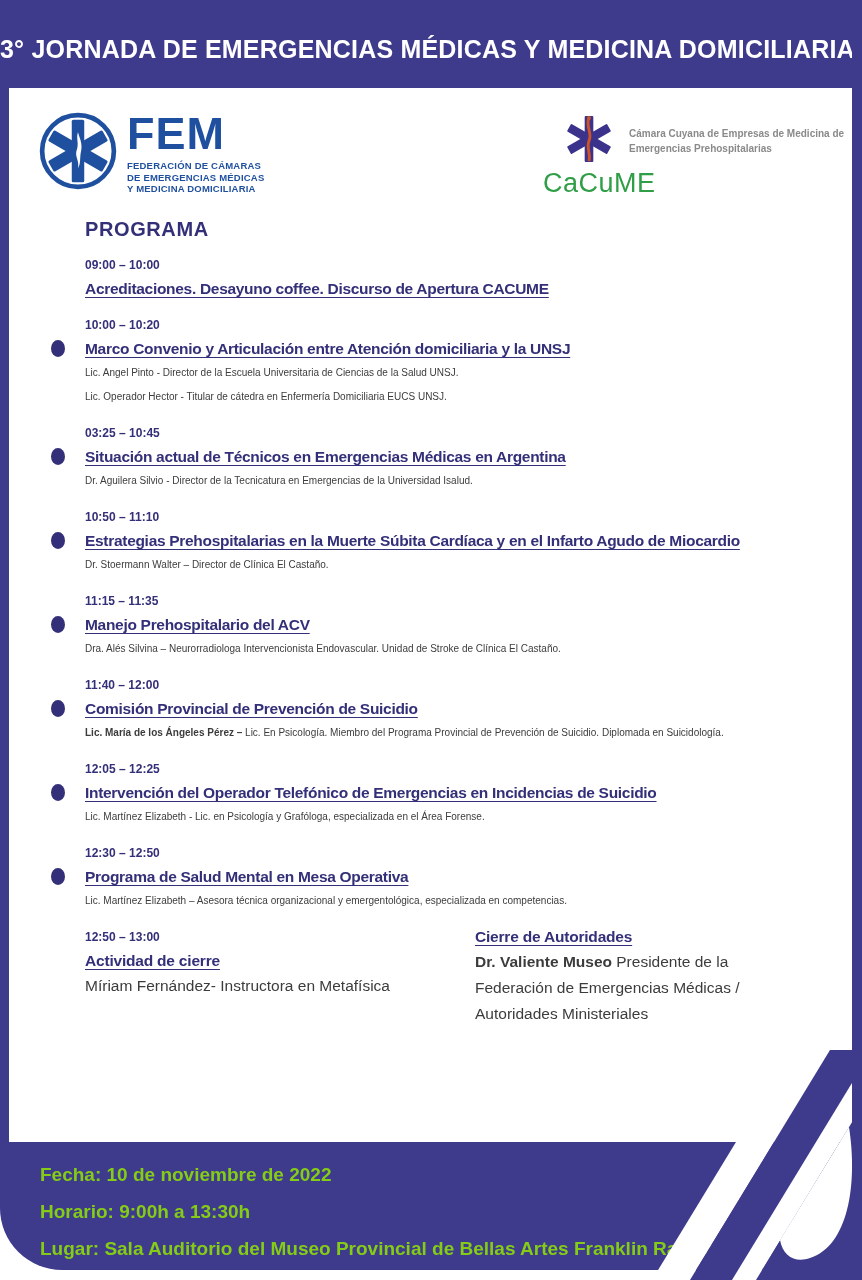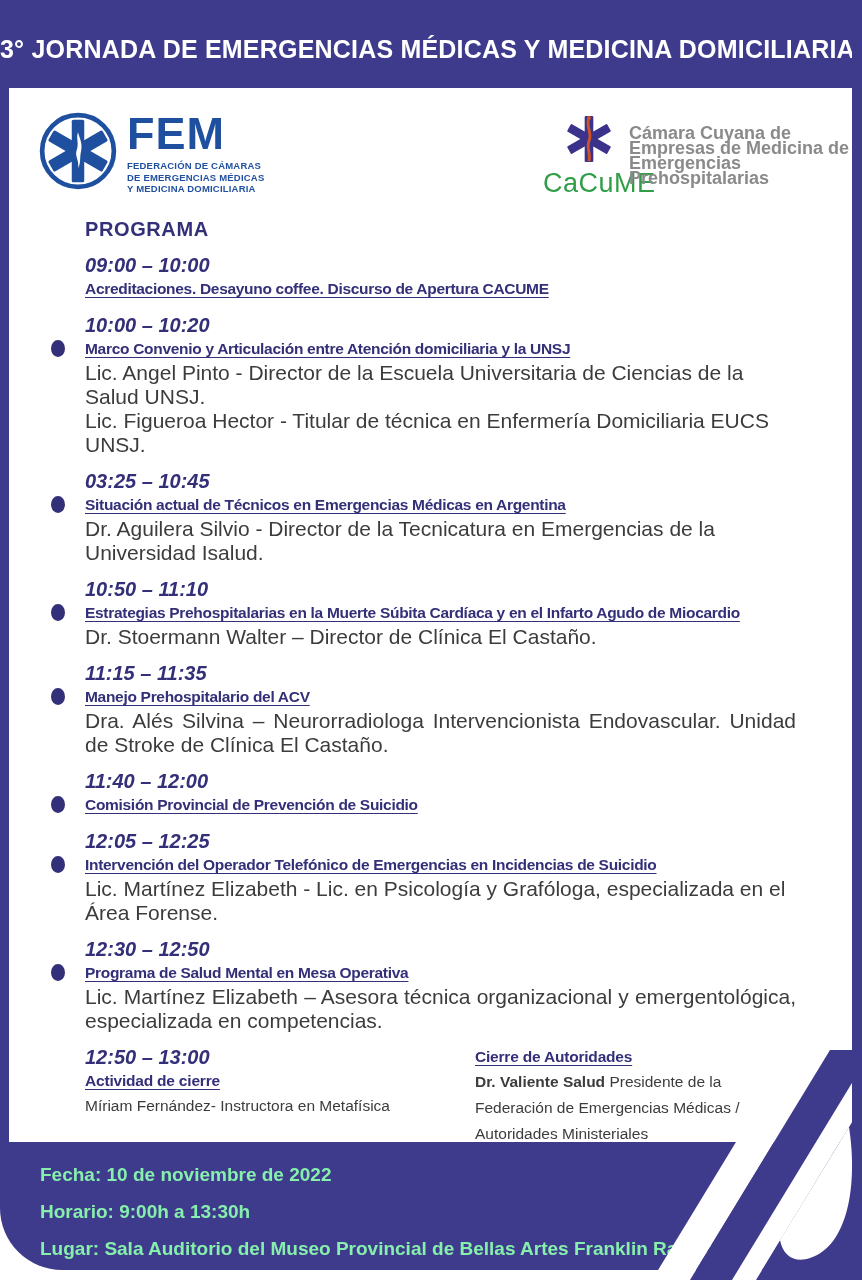--- a/index.html
+++ b/index.html
@@ -29,46 +29,46 @@
   .content{position:absolute;left:9px;top:88px;width:843px;height:1054px;background:#fff;z-index:1;}
 
   
   .logos{position:relative;height:116px;}
   .fem-badge{position:absolute;left:30px;top:24px;width:78px;height:78px;}
   .fem-text{position:absolute;left:118px;top:26px;}
   .fem-acronym{font-size:45px;line-height:40px;font-weight:bold;color:var(--femblue);letter-spacing:1px;}
   .fem-lines{margin-top:6px;font-size:9.5px;line-height:11.5px;font-weight:bold;color:var(--femblue);letter-spacing:.2px;}
   .cacume-star{position:absolute;left:556px;top:26px;width:48px;height:50px;}
   .cacume-name{position:absolute;left:534px;top:80px;font-size:27px;color:var(--green);letter-spacing:.5px;}
-  .cacume-desc{position:absolute;left:620px;top:38px;font-size:18px;line-height:15px;font-weight:bold;color:var(--stargray);}
+  .cacume-desc{position:absolute;left:620px;top:38px;font-size:10px;line-height:15px;font-weight:bold;color:var(--stargray);}
 
   
   .programa{margin:14px 8px 0 76px;font-size:20px;font-weight:bold;color:var(--heading);letter-spacing:.6px;}
   .program-list{margin:4px 56px 0 76px;}
   .session{margin-top:12px;}
-  .time{font-size:20px;font-weight:bold;color:var(--heading);line-height:24px;font-style:italic;}
+  .time{font-size:12px;font-weight:bold;color:var(--heading);line-height:24px;}
   .title-row{position:relative;line-height:24px;}
   .bullet{position:absolute;left:-34px;top:3px;width:14px;height:17px;border-radius:50%;background:var(--heading);}
   .stitle{font-size:15.5px;font-weight:bold;color:var(--heading);text-decoration:underline;
           text-underline-offset:3px;white-space:nowrap;letter-spacing:-.3px;margin-top:12px;}
-  .speaker{margin:0;font-size:21px;color:var(--body);line-height:24px;}
+  .speaker{margin:0;font-size:10px;color:var(--body);line-height:24px;}
   .speaker b{color:var(--body);}
   .justify{text-align:justify;}
 
   
   .closing{display:flex;margin:12px 56px 4px 76px;}
   .cl-left{width:390px;flex:0 0 390px;}
   .cl-right{width:321px;flex:0 0 321px;}
   .cl-title{font-size:15.5px;font-weight:bold;color:var(--heading);text-decoration:underline;
             text-underline-offset:3px;line-height:24px;letter-spacing:-.2px;}
   .cl-body{font-size:15.5px;color:var(--body);line-height:26px;}
 
   
   .footer{position:absolute;left:0;top:1142px;width:862px;height:128px;background:var(--purple);
-          border-bottom-left-radius:62px;z-index:4;padding:14px 0 0 40px;color:#86efac;}
+          border-bottom-left-radius:62px;z-index:4;padding:14px 0 0 40px;color:#84cc16;}
   .footer .fline{font-size:19px;font-weight:bold;line-height:37px;white-space:nowrap;}
 
   
   .motif{position:absolute;right:0;bottom:0;width:262px;height:230px;z-index:5;}
 </style>
 </head>
 <body>
 
 <div class="page">
 
@@ -118,40 +118,41 @@
     <div class="programa">PROGRAMA</div>
     <div class="program-list">
         <div class="session">
           <div class="time">09:00 – 10:00</div>
           <div class="title-row"><span class="stitle">Acreditaciones. Desayuno coffee. Discurso de Apertura CACUME</span></div>
         </div>
         <div class="session">
           <div class="time">10:00 – 10:20</div>
           <div class="title-row"><span class="bullet"></span><span class="stitle">Marco Convenio y Articulación entre Atención domiciliaria y la UNSJ</span></div>
           <p class="speaker">Lic. Angel Pinto -  Director de la Escuela Universitaria de Ciencias de la Salud UNSJ.</p>
-          <p class="speaker">Lic. Figueroa Hector - Titular de técnica en Enfermería Domiciliaria EUCS UNSJ.</p>
+          <p class="speaker">Lic. Operador Hector - Titular de cátedra en Enfermería Domiciliaria EUCS UNSJ.</p>
         </div>
         <div class="session">
           <div class="time">03:25 – 10:45</div>
           <div class="title-row"><span class="bullet"></span><span class="stitle">Situación actual de Técnicos en Emergencias Médicas en Argentina</span></div>
           <p class="speaker">Dr. Aguilera Silvio - Director de la Tecnicatura en Emergencias de la Universidad Isalud.</p>
         </div>
         <div class="session">
           <div class="time">10:50 – 11:10</div>
           <div class="title-row"><span class="bullet"></span><span class="stitle">Estrategias Prehospitalarias en la Muerte Súbita Cardíaca y en el Infarto Agudo de Miocardio</span></div>
           <p class="speaker">Dr. Stoermann Walter – Director de Clínica El Castaño.</p>
         </div>
         <div class="session">
           <div class="time">11:15 – 11:35</div>
           <div class="title-row"><span class="bullet"></span><span class="stitle">Manejo Prehospitalario del ACV</span></div>
           <p class="speaker justify">Dra. Alés Silvina – Neurorradiologa Intervencionista Endovascular. Unidad de Stroke de Clínica El Castaño.</p>
         </div>
         <div class="session">
           <div class="time">11:40 – 12:00</div>
           <div class="title-row"><span class="bullet"></span><span class="stitle">Comisión Provincial de Prevención de Suicidio</span></div>
+          <p class="speaker justify"><b>Lic. María de los Ángeles Pérez – </b>Lic. En Psicología. Miembro del Programa Provincial de Prevención de Suicidio. Diplomada en Suicidología.</p>
         </div>
         <div class="session">
           <div class="time">12:05 – 12:25</div>
           <div class="title-row"><span class="bullet"></span><span class="stitle">Intervención del Operador Telefónico de Emergencias en Incidencias de Suicidio</span></div>
           <p class="speaker">Lic. Martínez Elizabeth - Lic. en Psicología y Grafóloga, especializada en el Área Forense.</p>
         </div>
         <div class="session">
           <div class="time">12:30 – 12:50</div>
           <div class="title-row"><span class="bullet"></span><span class="stitle">Programa de Salud Mental en Mesa Operativa</span></div>
           <p class="speaker justify">Lic. Martínez Elizabeth – Asesora técnica organizacional y emergentológica, especializada en competencias.</p>
@@ -159,21 +160,21 @@
       </div>
 
     <div class="closing">
       <div class="cl-left">
         <div class="time">12:50 – 13:00</div>
         <div class="cl-title">Actividad de cierre</div>
         <div class="cl-body">Míriam Fernández- Instructora en Metafísica</div>
       </div>
       <div class="cl-right">
         <div class="cl-title">Cierre de Autoridades</div>
-        <div class="cl-body"><b>Dr. Valiente Salud </b><span>Presidente de la Federación de Emergencias Médicas /</span></div>
+        <div class="cl-body"><b>Dr. Valiente Museo </b><span>Presidente de la Federación de Emergencias Médicas /</span></div>
         <div class="cl-body">Autoridades Ministeriales</div>
       </div>
     </div>
   </div>
 
   <div class="footer">
     <div class="fline">Fecha: 10 de noviembre de 2022</div>
     <div class="fline">Horario: 9:00h a 13:30h</div>
     <div class="fline">Lugar: Sala Auditorio del Museo Provincial de Bellas Artes Franklin Rawson</div>
   </div>

